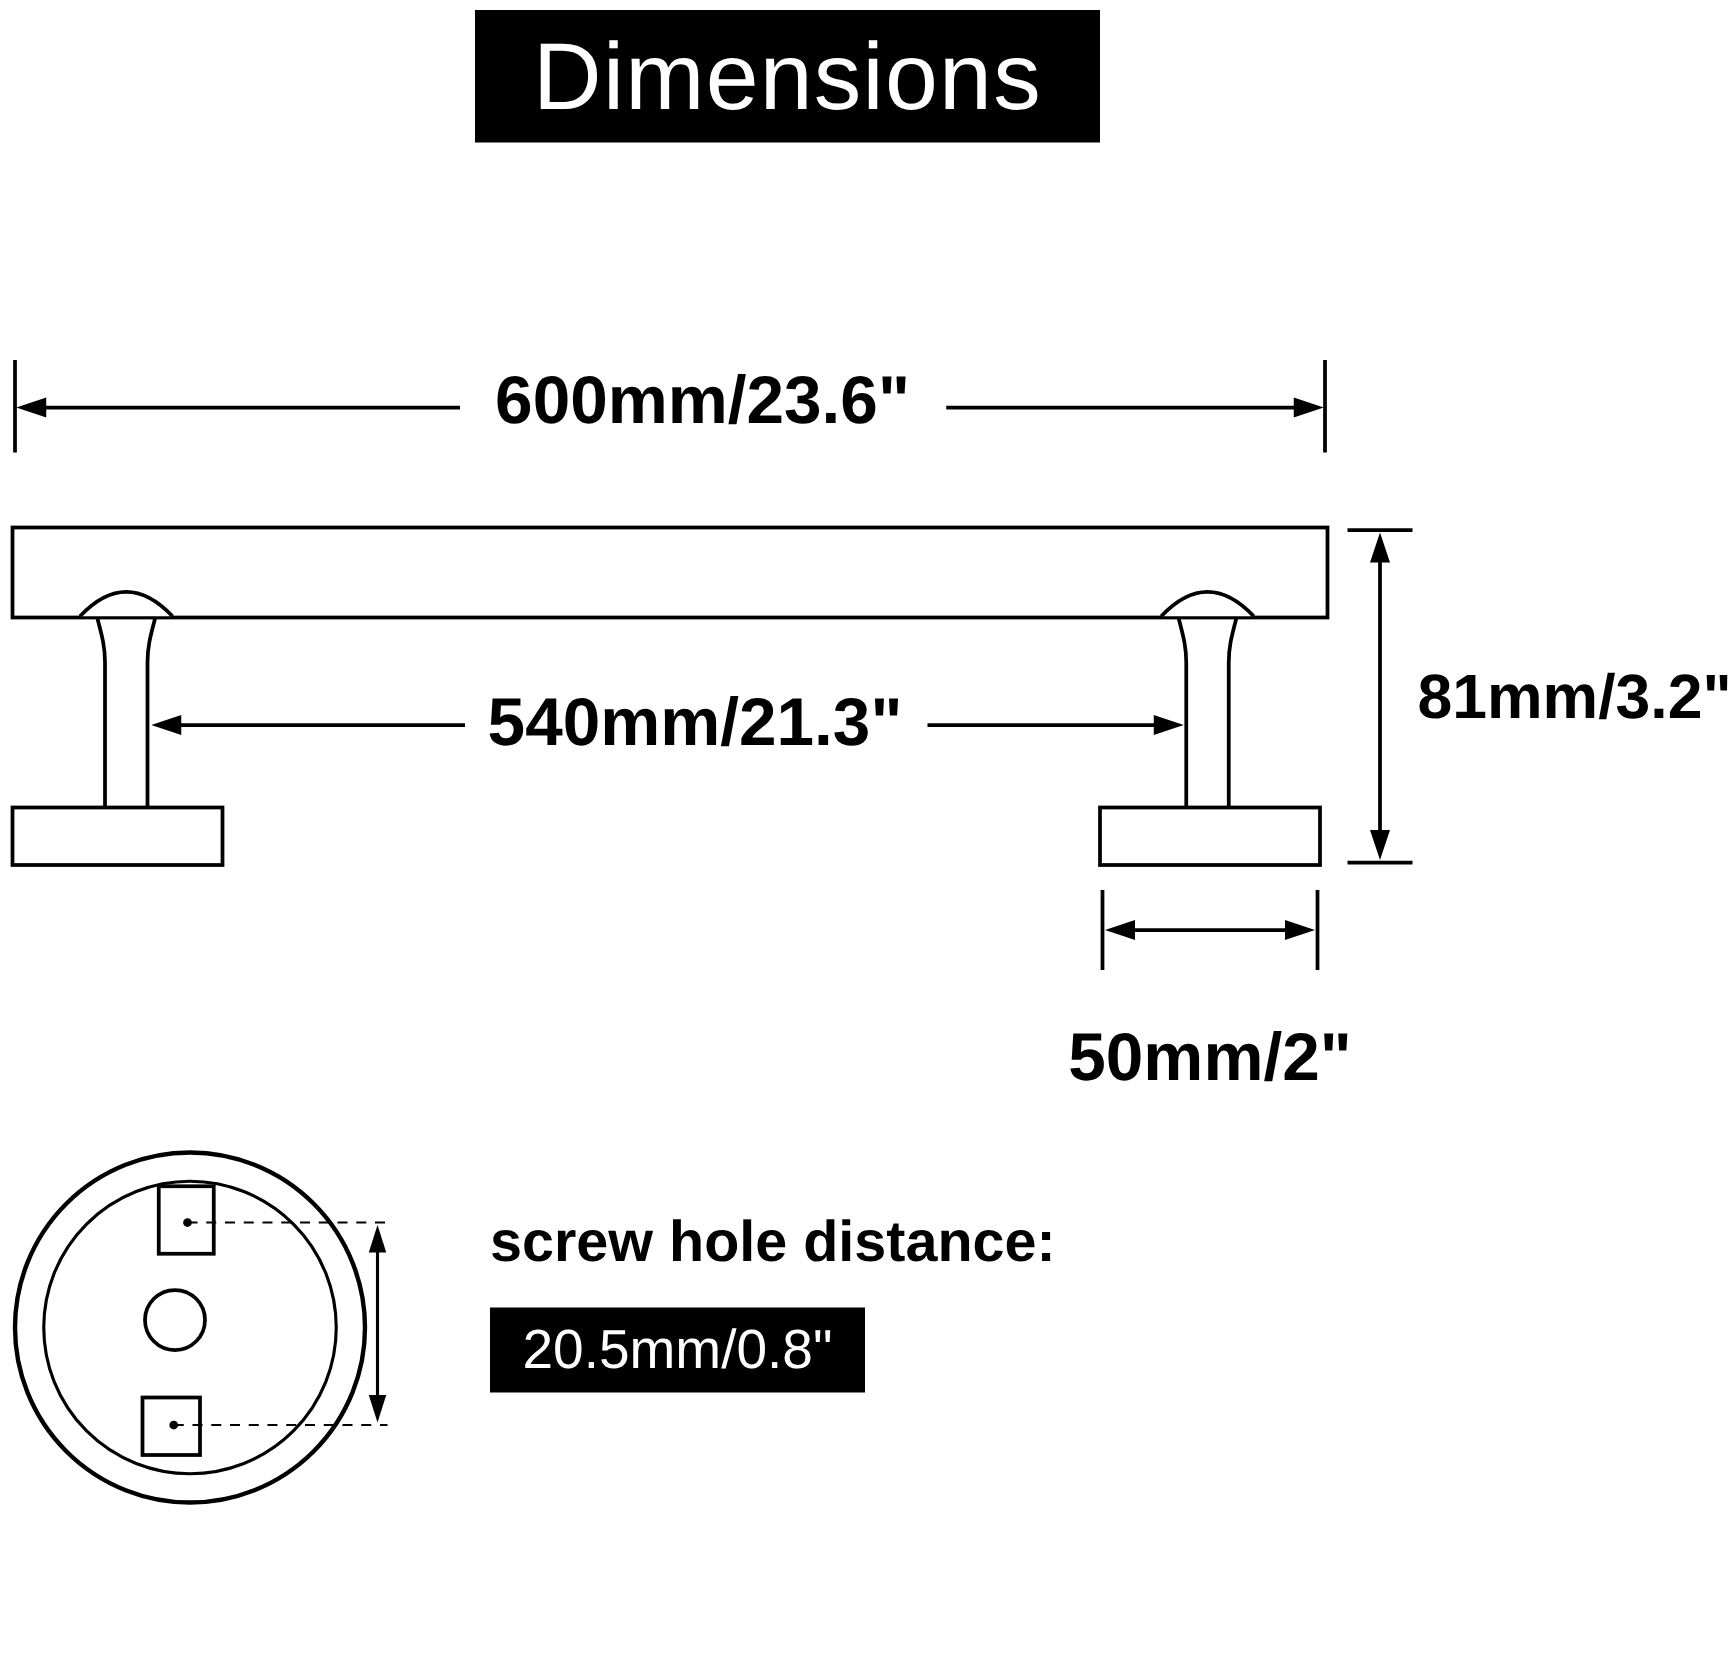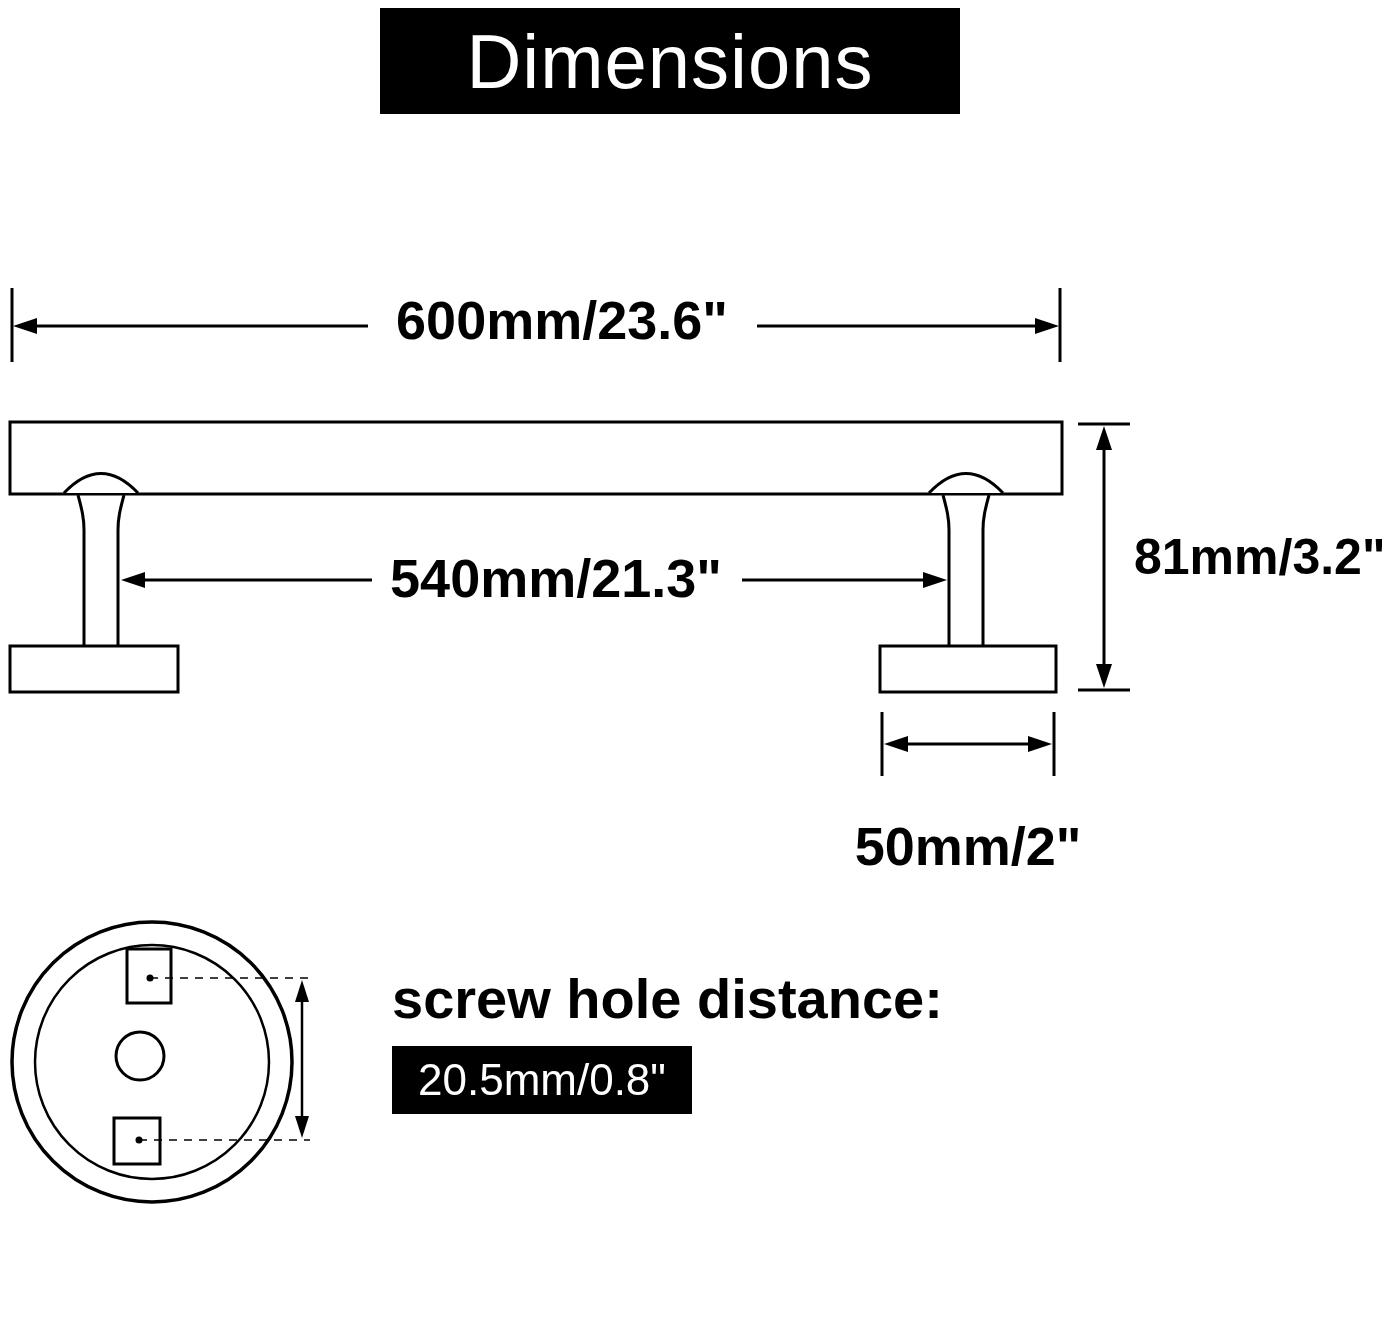--- a/index.html
+++ b/index.html
@@ -12,21 +12,21 @@
     position: relative;
     width: 1382px;
     height: 1340px;
     background: #ffffff;
     overflow: hidden;
   }
   .abs { position: absolute; }
   .title-banner {
     left: 380px;
     top: 8px;
-    width: 580px;
+    width: 500px;
     height: 106px;
     background: #000000;
     display: flex;
     align-items: center;
     justify-content: center;
   }
   .title-text {
     color: #ffffff;
     font-size: 76px;
     font-weight: 400;
@@ -42,21 +42,21 @@
   .center-anchor { transform: translate(-50%, -50%); }
   .label-600 { left: 562px; top: 320px; }
   .label-540 { left: 556px; top: 578px; }
   .label-81  { left: 1134px; top: 557px; transform: translate(0, -50%); font-size: 50px; }
   .label-50  { left: 968px; top: 846px; }
   .screw-heading {
     left: 392px;
     top: 966px;
     color: #000000;
     font-weight: 700;
-    font-size: 56px;
+    font-size: 46px;
     white-space: nowrap;
   }
   .screw-badge {
     left: 392px;
     top: 1046px;
     background: #000000;
     color: #ffffff;
     font-size: 44px;
     font-weight: 400;
     padding: 9px 26px;

